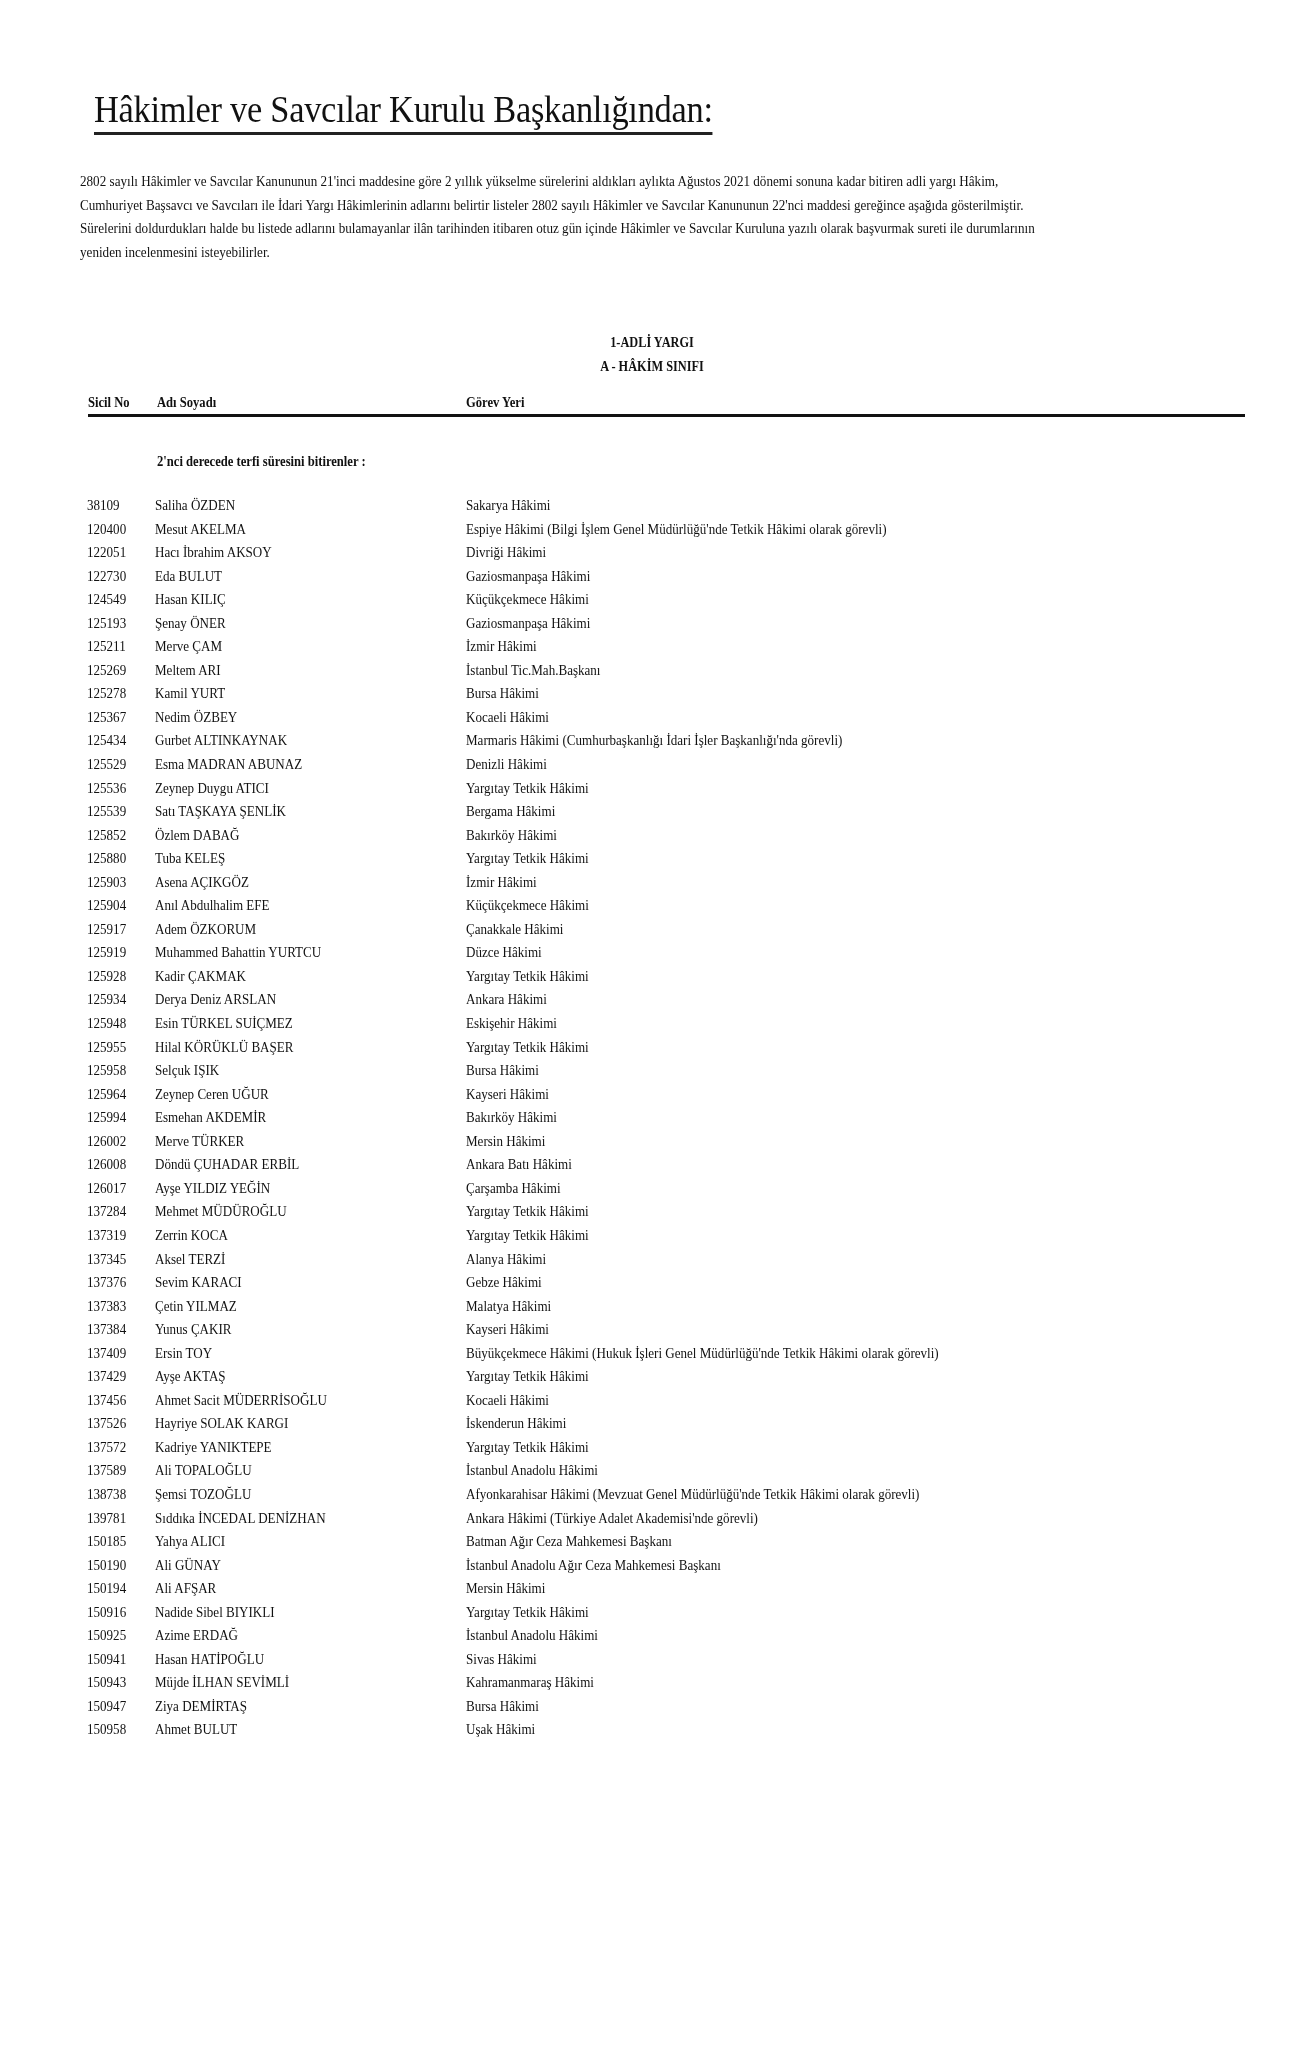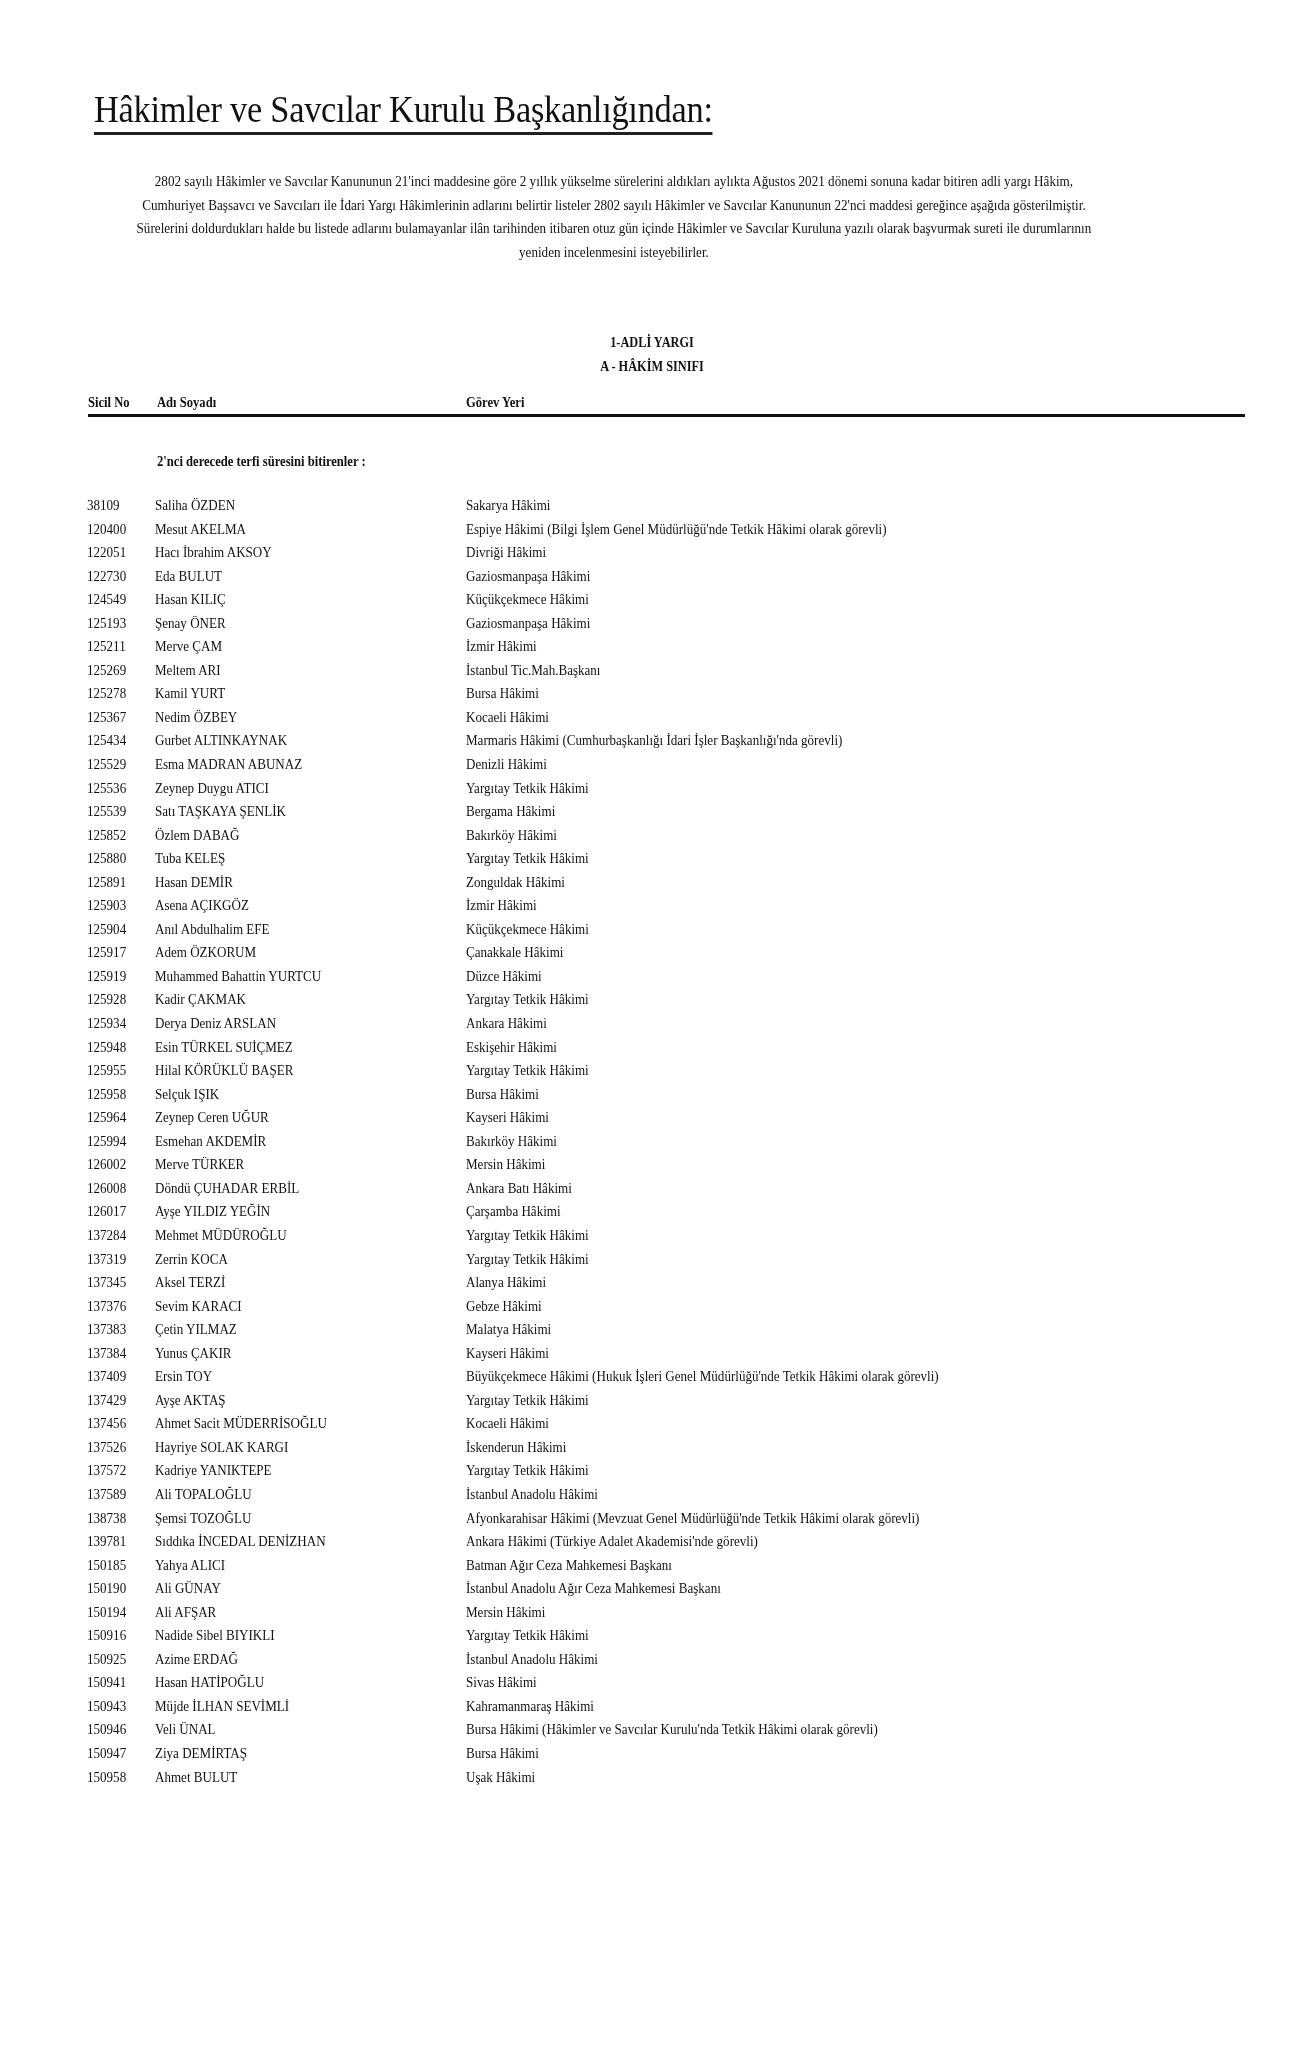--- a/index.html
+++ b/index.html
@@ -9,21 +9,21 @@
   }
   .title {
     position: absolute; left: 94px; top: 88px;
     font-size: 37px; line-height: 44px; letter-spacing: -0.3px;
     border-bottom: 3px solid #222; padding-bottom: 0px;
     transform: scaleX(0.93); transform-origin: left top;
     white-space: nowrap;
   }
   .intro {
     position: absolute; left: 80px; top: 170px; width: 1180px;
-    font-size: 14.5px; line-height: 23.5px; text-align: center;
+    font-size: 14.5px; line-height: 23.5px;
   }
   .intro p { margin: 0; white-space: nowrap; transform: scaleX(0.905); transform-origin: left top; }
   .section {
     position: absolute; left: 0; width: 1304px; text-align: center;
     font-weight: bold; font-size: 14px; line-height: 22px;
     transform: scaleX(0.88);
   }
   .sec1 { top: 332px; }
   .sec2 { top: 356px; }
   .colhead {
@@ -141,25 +141,20 @@
       <span class="c-no">125852</span>
       <span class="c-name">Özlem DABAĞ</span>
       <span class="c-place">Bakırköy Hâkimi</span>
     </div>
     <div class="row">
       <span class="c-no">125880</span>
       <span class="c-name">Tuba KELEŞ</span>
       <span class="c-place">Yargıtay Tetkik Hâkimi</span>
     </div>
     <div class="row">
-      <span class="c-no">125891</span>
-      <span class="c-name">Hasan DEMİR</span>
-      <span class="c-place">Zonguldak Hâkimi</span>
-    </div>
-    <div class="row">
       <span class="c-no">125903</span>
       <span class="c-name">Asena AÇIKGÖZ</span>
       <span class="c-place">İzmir Hâkimi</span>
     </div>
     <div class="row">
       <span class="c-no">125904</span>
       <span class="c-name">Anıl Abdulhalim EFE</span>
       <span class="c-place">Küçükçekmece Hâkimi</span>
     </div>
     <div class="row">
@@ -321,25 +316,20 @@
       <span class="c-no">150941</span>
       <span class="c-name">Hasan HATİPOĞLU</span>
       <span class="c-place">Sivas Hâkimi</span>
     </div>
     <div class="row">
       <span class="c-no">150943</span>
       <span class="c-name">Müjde İLHAN SEVİMLİ</span>
       <span class="c-place">Kahramanmaraş Hâkimi</span>
     </div>
     <div class="row">
-      <span class="c-no">150946</span>
-      <span class="c-name">Veli ÜNAL</span>
-      <span class="c-place">Bursa Hâkimi (Hâkimler ve Savcılar Kurulu'nda Tetkik Hâkimi olarak görevli)</span>
-    </div>
-    <div class="row">
       <span class="c-no">150947</span>
       <span class="c-name">Ziya DEMİRTAŞ</span>
       <span class="c-place">Bursa Hâkimi</span>
     </div>
     <div class="row">
       <span class="c-no">150958</span>
       <span class="c-name">Ahmet BULUT</span>
       <span class="c-place">Uşak Hâkimi</span>
     </div>
   </div>

